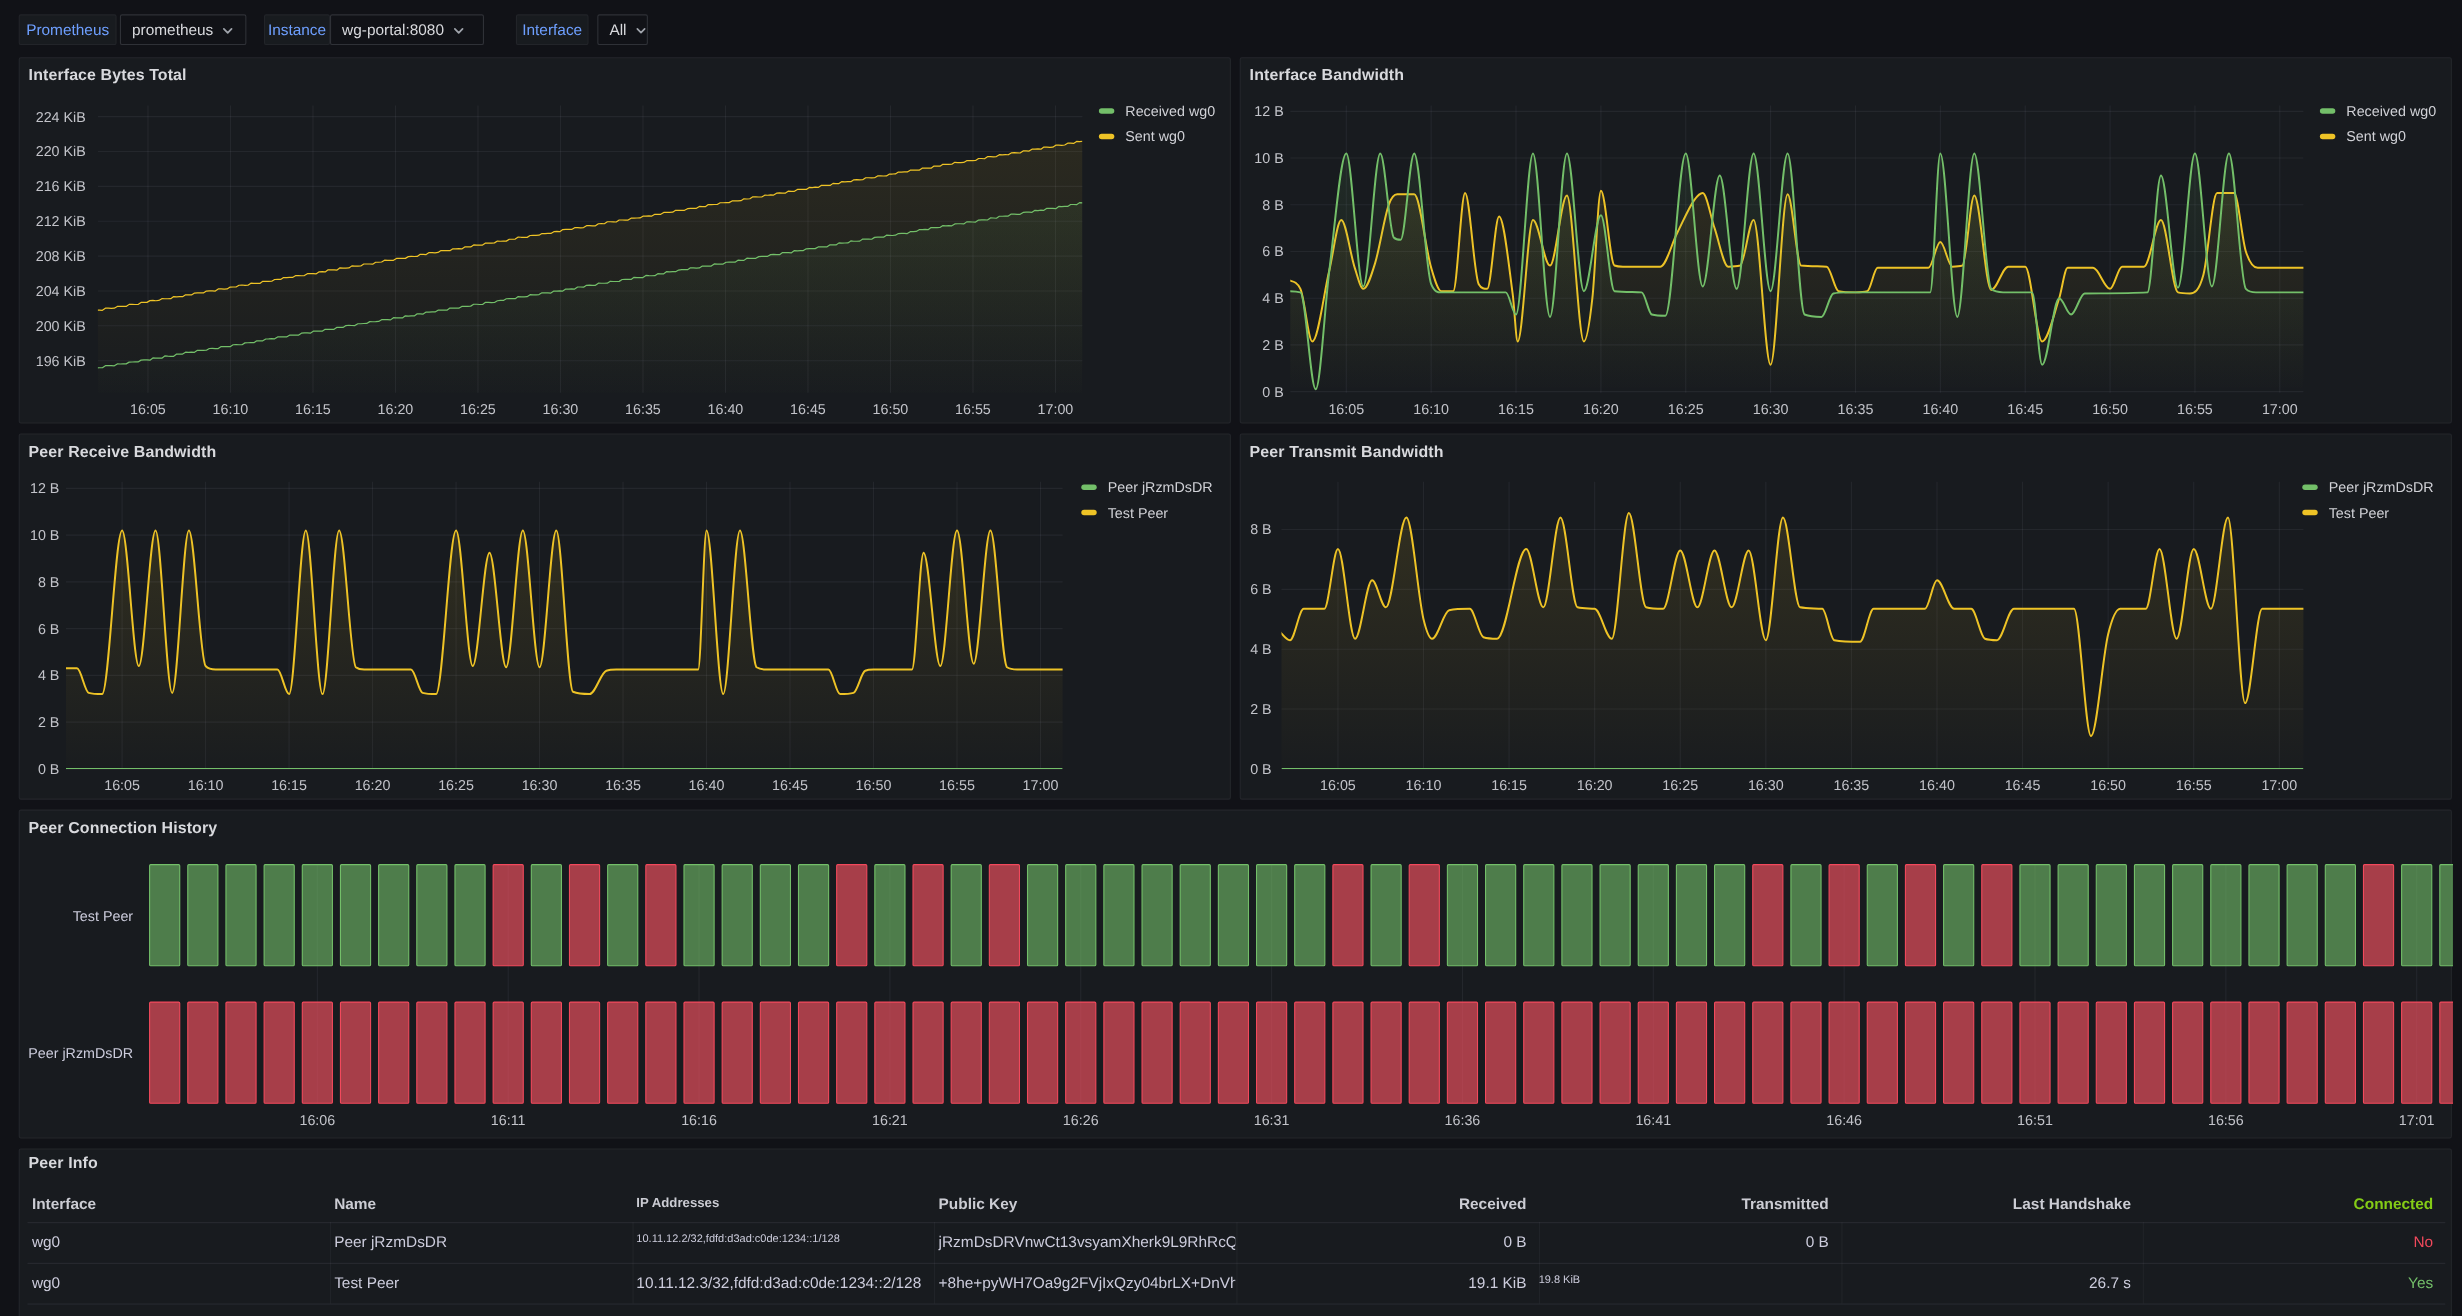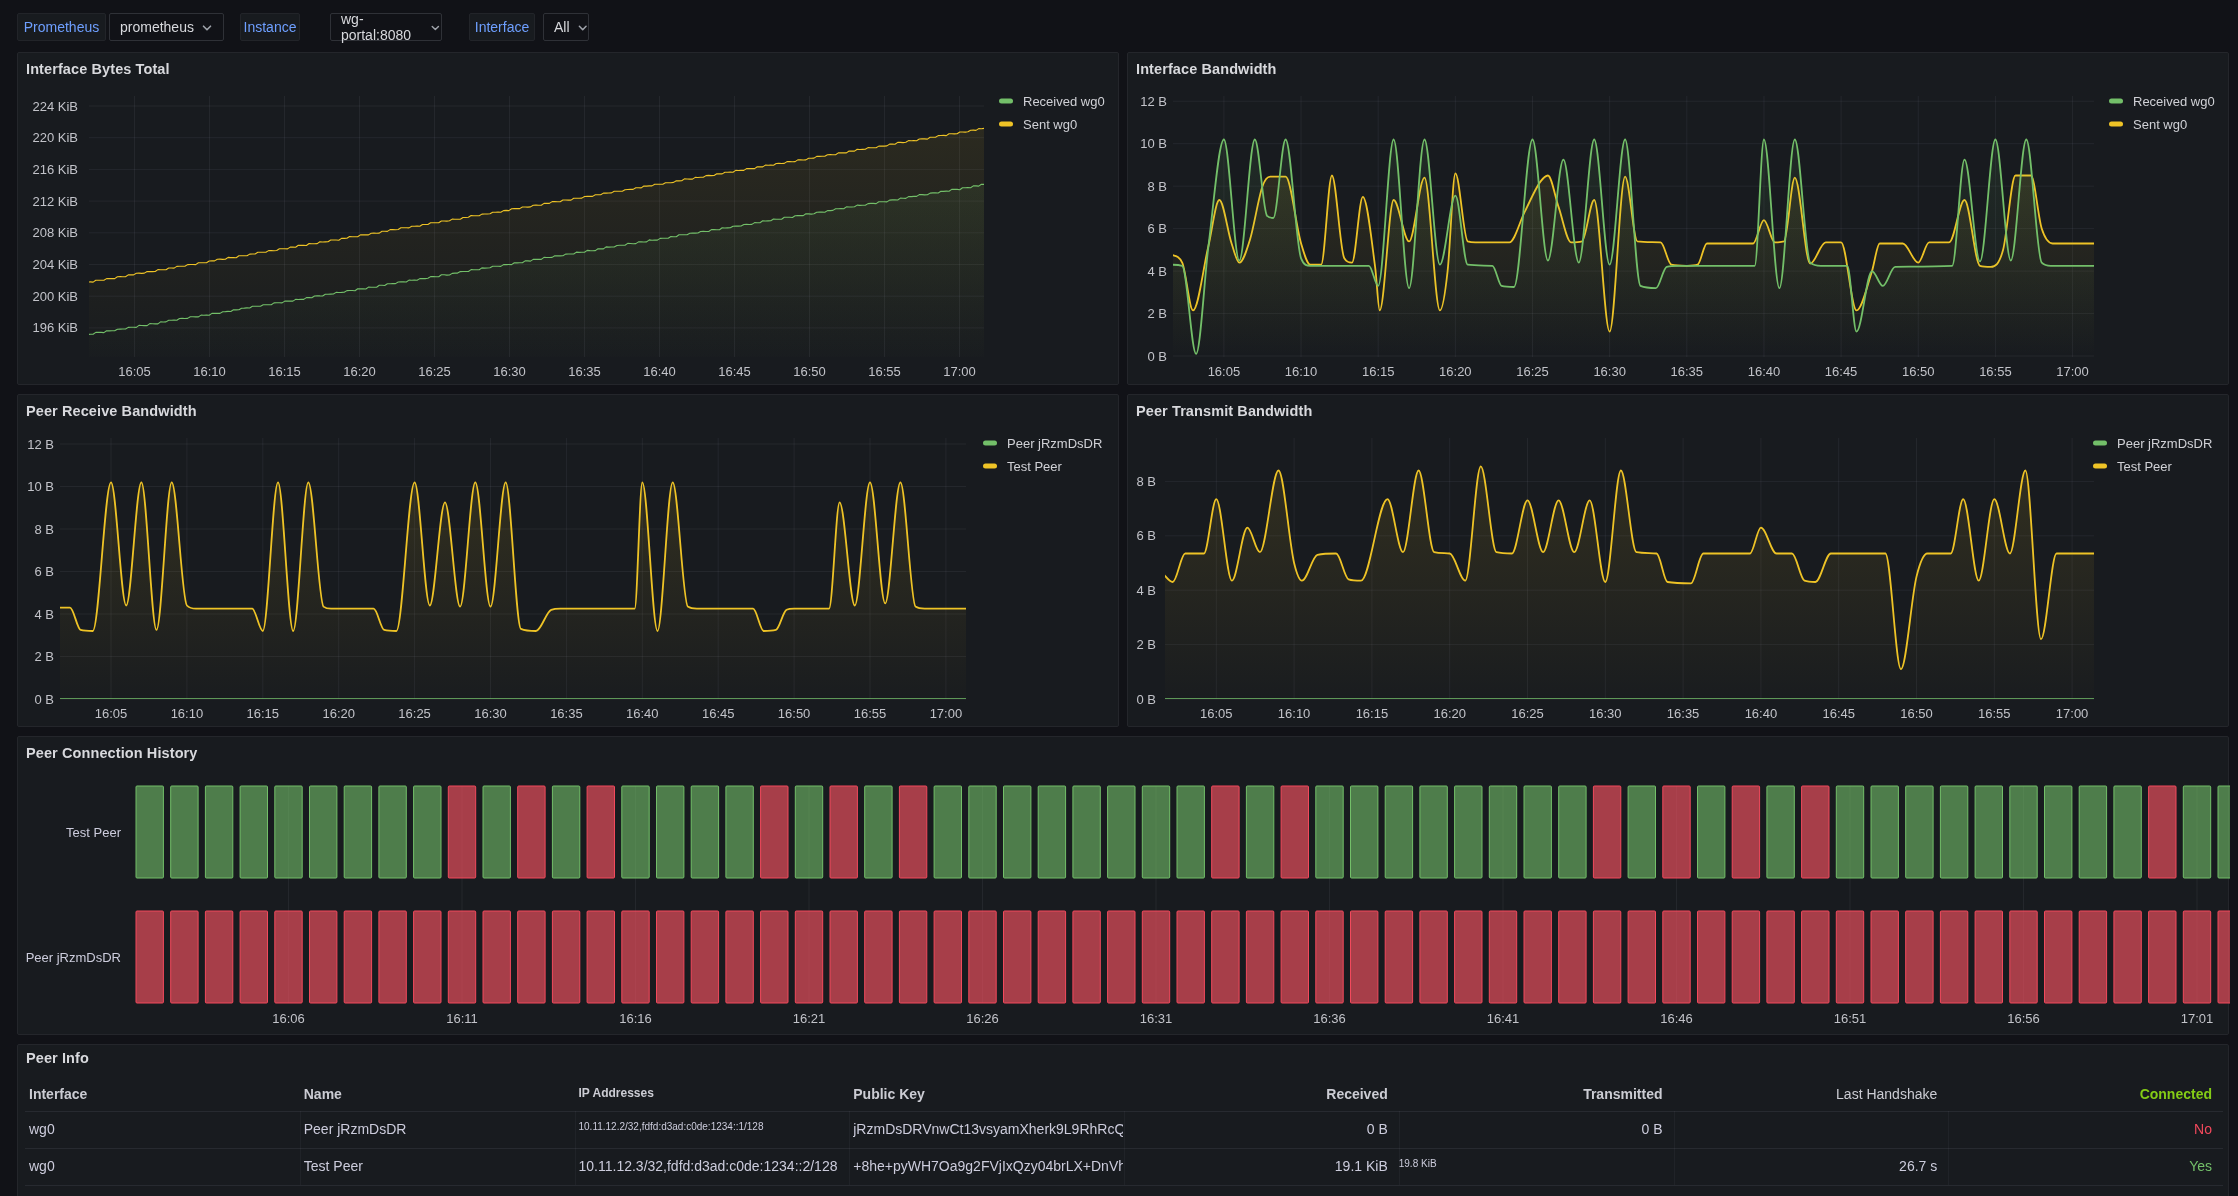--- a/index.html
+++ b/index.html
@@ -8,21 +8,21 @@
 .ctrl{position:absolute;top:13px;height:28px;border-radius:2px;display:flex;align-items:center;font-size:14px;font-weight:500}
 .clabel{background:#181b1f;border:1px solid #222429;color:#6e9fff;justify-content:center}
 .csel{background:#111217;border:1px solid #2f3137;color:#d8d9dd;justify-content:flex-start;padding-left:10px}
 .chev{margin-left:7px;margin-top:2px}
 </style></head><body>
 <div class="ctrl clabel" style="left:17px;width:89px">Prometheus</div>
 <div class="ctrl csel" style="left:109px;width:115px">prometheus<svg class="chev" width="12" height="12" viewBox="0 0 12 12">
       <path d="M2.5 4.2 L6 7.8 L9.5 4.2" fill="none" stroke="#9fa3ab" stroke-width="1.6" stroke-linecap="round" stroke-linejoin="round"></path>
     </svg></div>
 <div class="ctrl clabel" style="left:240px;width:60px">Instance</div>
-<div class="ctrl csel" style="left:330px;width:112px">wg-portal:8080<svg class="chev" width="12" height="12" viewBox="0 0 12 12">
+<div class="ctrl csel" style="left:300px;width:140px">wg-portal:8080<svg class="chev" width="12" height="12" viewBox="0 0 12 12">
       <path d="M2.5 4.2 L6 7.8 L9.5 4.2" fill="none" stroke="#9fa3ab" stroke-width="1.6" stroke-linecap="round" stroke-linejoin="round"></path>
     </svg></div>
 <div class="ctrl clabel" style="left:469px;width:66px">Interface</div>
 <div class="ctrl csel" style="left:543px;width:46px">All<svg class="chev" width="12" height="12" viewBox="0 0 12 12">
       <path d="M2.5 4.2 L6 7.8 L9.5 4.2" fill="none" stroke="#9fa3ab" stroke-width="1.6" stroke-linecap="round" stroke-linejoin="round"></path>
     </svg></div>
 <div class="panel" style="left:17px;top:52px;width:1102px;height:333px">
     <div class="ptitle">Interface Bytes Total</div>
     <svg width="1102" height="333" style="position:absolute;left:0;top:0">
       <defs>
@@ -428,21 +428,21 @@
     </svg>
   </div>
 <div class="panel" style="left:17px;top:1044px;width:2212px;height:158px;overflow:hidden">
     <div class="ptitle" style="top:5px">Peer Info</div>
     <div style="position:absolute;top:41px;left:11px;text-align:left;font-size:14px;font-weight:600;color:#cbccd3;white-space:nowrap">Interface</div>
     <div style="position:absolute;top:41px;left:285.75px;text-align:left;font-size:14px;font-weight:600;color:#cbccd3;white-space:nowrap">Name</div>
     <div style="position:absolute;top:41px;left:560.5px;text-align:left;font-size:12px;font-weight:600;color:#cbccd3;white-space:nowrap">IP Addresses</div>
     <div style="position:absolute;top:41px;left:835.25px;text-align:left;font-size:14px;font-weight:600;color:#cbccd3;white-space:nowrap">Public Key</div>
     <div style="position:absolute;top:41px;left:1106px;width:263.75px;text-align:right;font-size:14px;font-weight:600;color:#cbccd3;white-space:nowrap">Received</div>
     <div style="position:absolute;top:41px;left:1380.75px;width:263.75px;text-align:right;font-size:14px;font-weight:600;color:#cbccd3;white-space:nowrap">Transmitted</div>
-    <div style="position:absolute;top:41px;left:1655.5px;width:263.75px;text-align:right;font-size:14px;font-weight:400;color:#cbccd3;white-space:nowrap">Last Handshake</div>
+    <div style="position:absolute;top:41px;left:1655.5px;width:263.75px;text-align:right;font-size:14px;font-weight:700;color:#cbccd3;white-space:nowrap">Last Handshake</div>
     <div style="position:absolute;top:41px;left:1930.25px;width:263.75px;text-align:right;font-size:14px;font-weight:600;color:#84cc16;white-space:nowrap">Connected</div>
     <div style="position:absolute;left:7px;top:65.5px;width:2198px;height:1px;background:rgba(204,204,220,0.09)"></div>
     <div style="position:absolute;left:7px;top:102.5px;width:2198px;height:1px;background:rgba(204,204,220,0.09)"></div>
     <div style="position:absolute;left:7px;top:139.5px;width:2198px;height:1px;background:rgba(204,204,220,0.09)"></div>
     <div style="position:absolute;left:281.75px;top:66px;width:1px;height:74px;background:rgba(204,204,220,0.05)"></div>
     <div style="position:absolute;left:556.5px;top:66px;width:1px;height:74px;background:rgba(204,204,220,0.05)"></div>
     <div style="position:absolute;left:831.25px;top:66px;width:1px;height:74px;background:rgba(204,204,220,0.05)"></div>
     <div style="position:absolute;left:1106px;top:66px;width:1px;height:74px;background:rgba(204,204,220,0.05)"></div>
     <div style="position:absolute;left:1380.75px;top:66px;width:1px;height:74px;background:rgba(204,204,220,0.05)"></div>
     <div style="position:absolute;left:1655.5px;top:66px;width:1px;height:74px;background:rgba(204,204,220,0.05)"></div>

